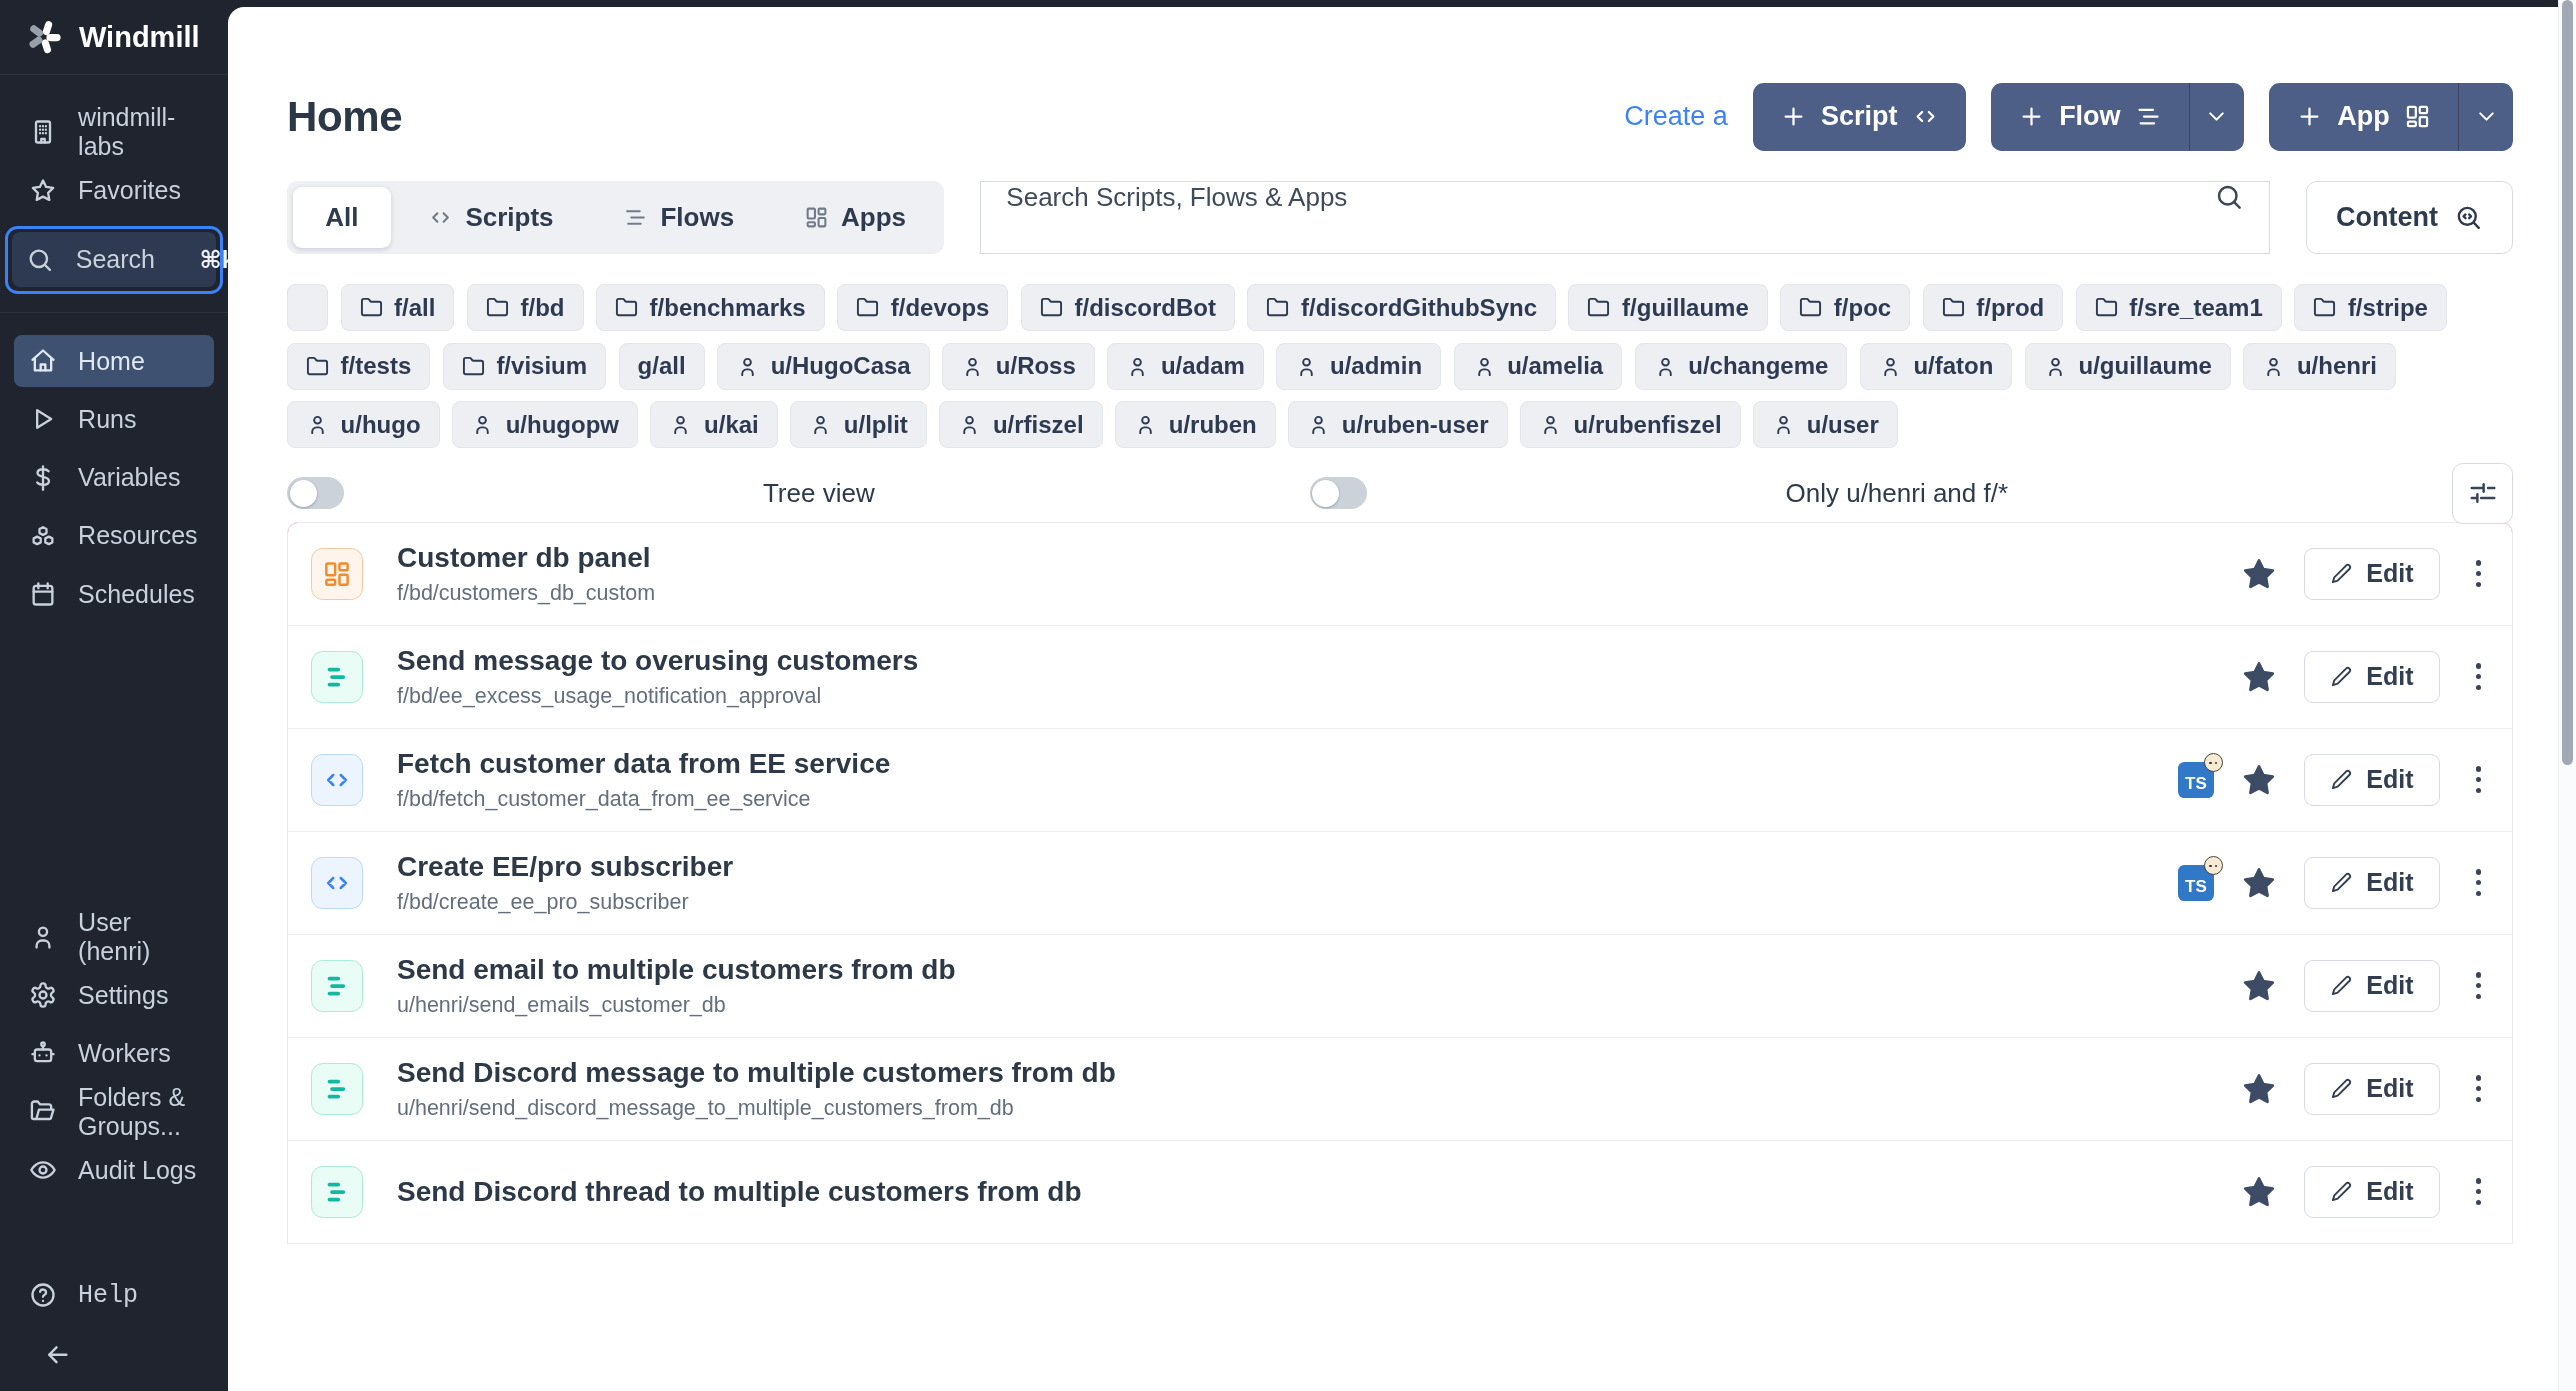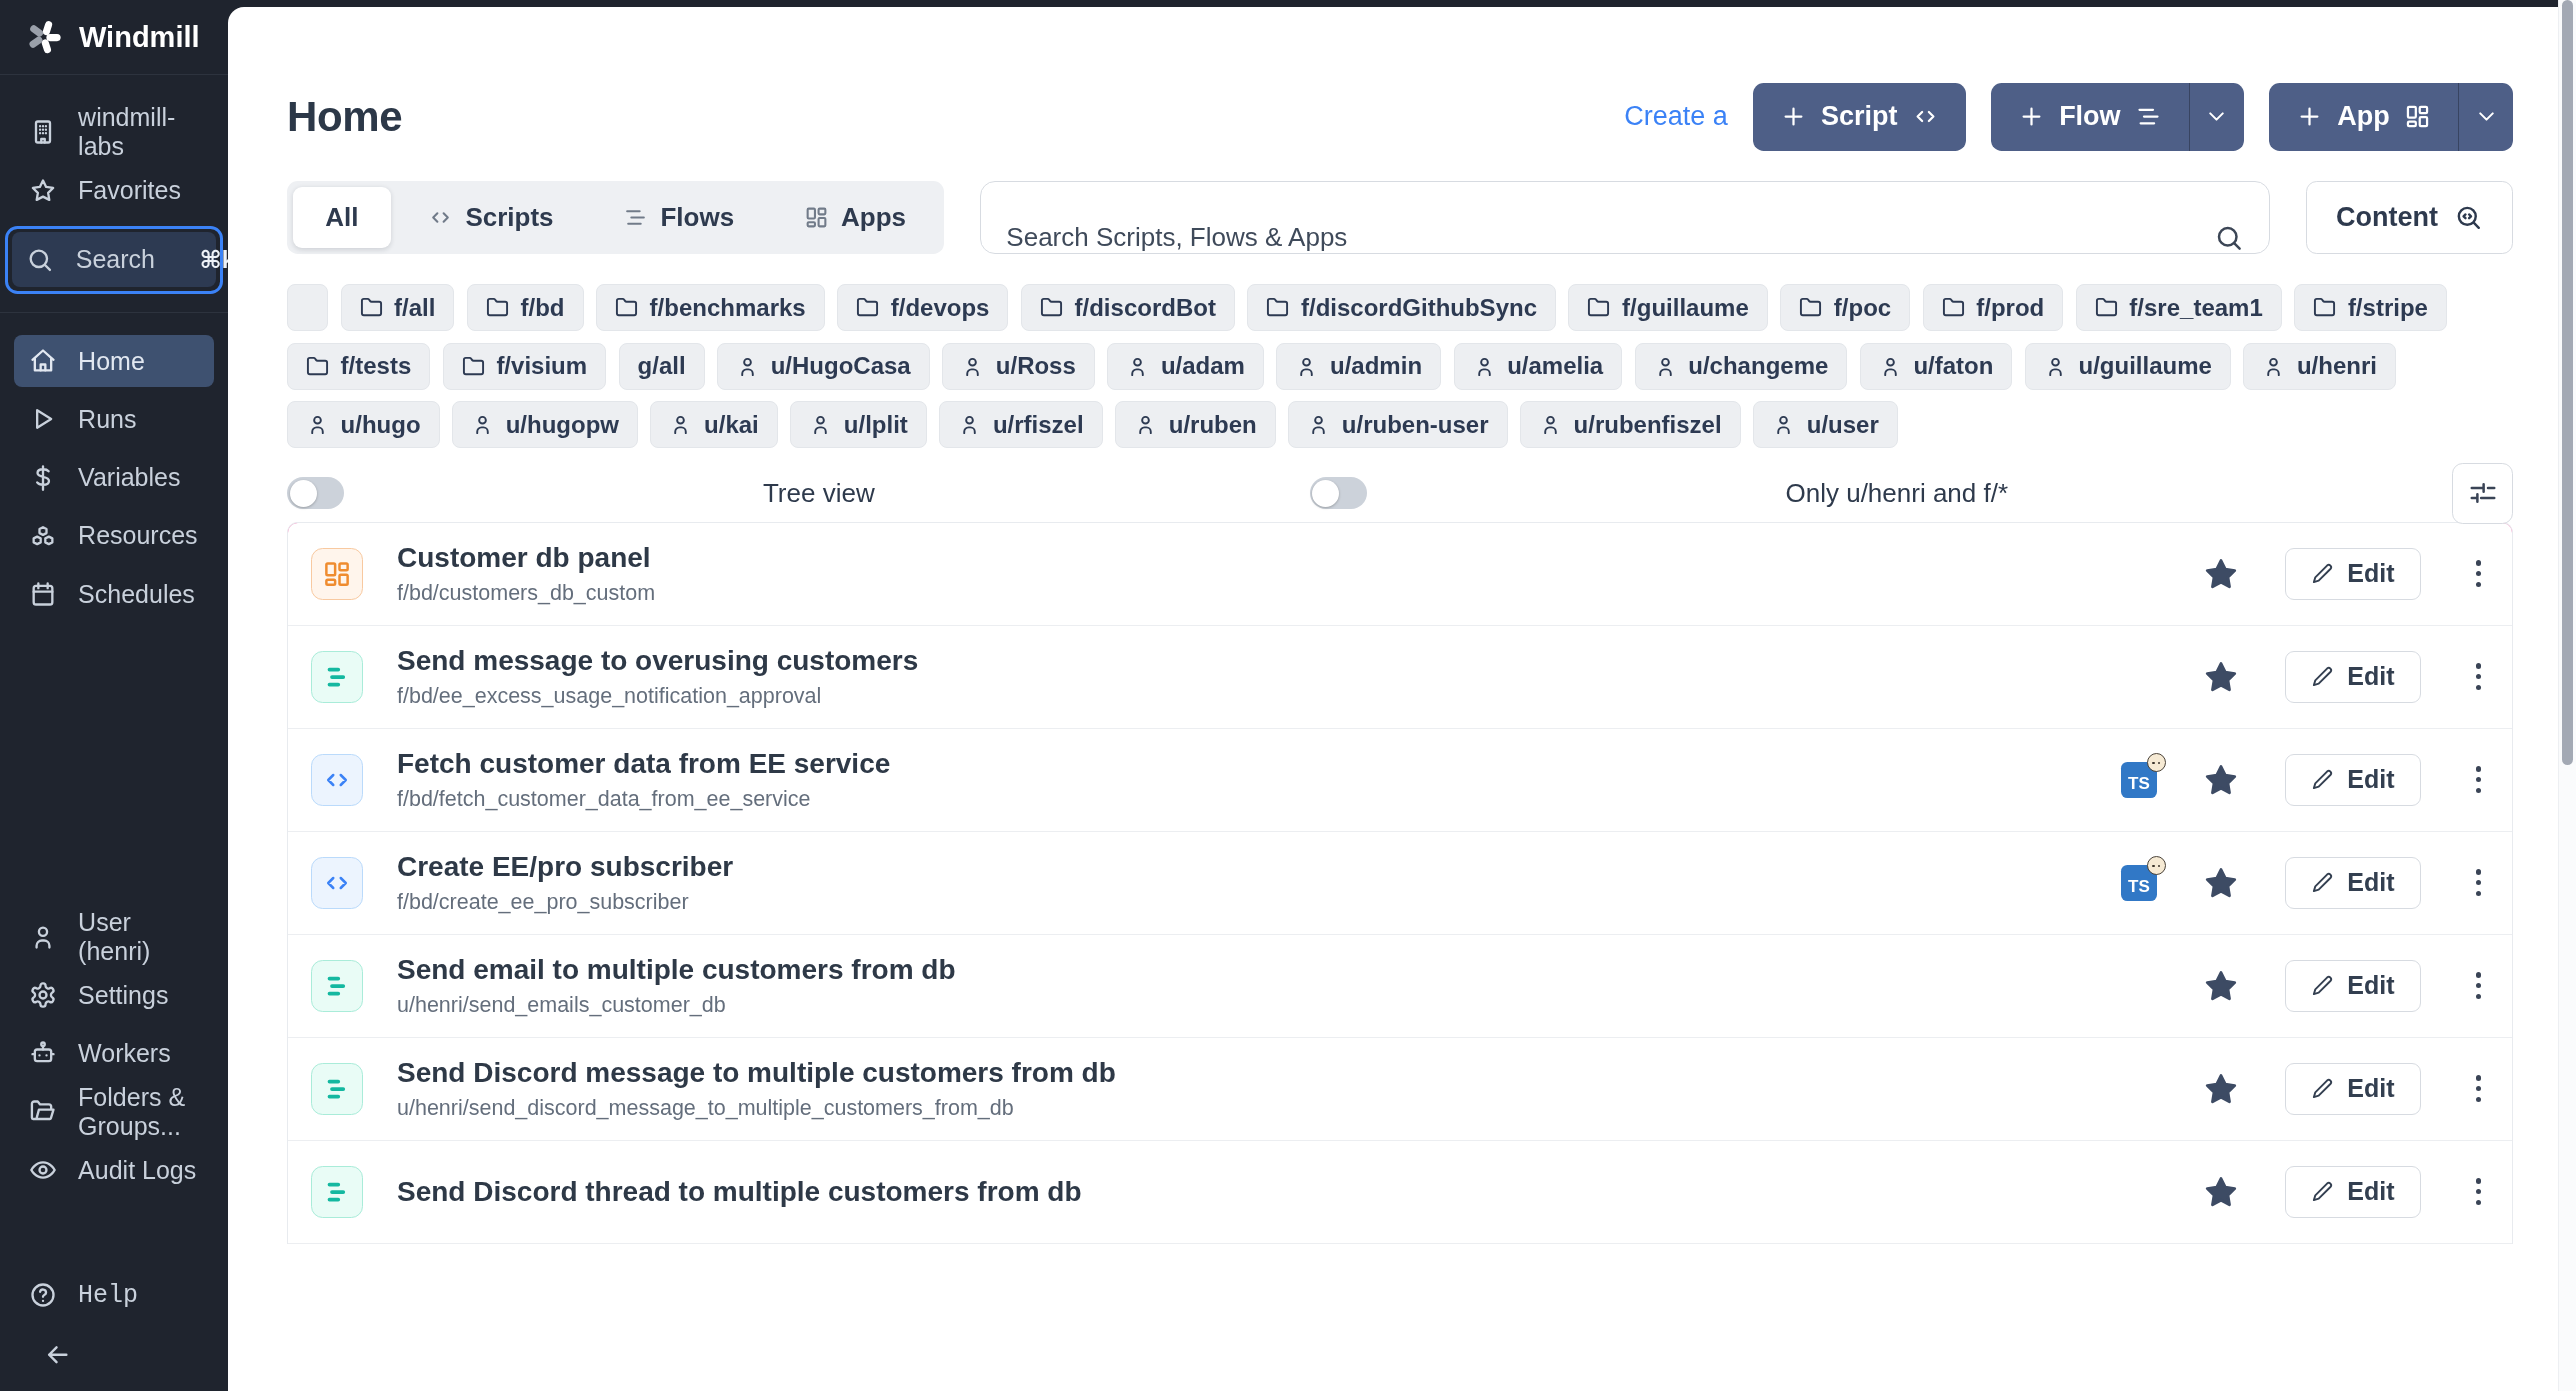--- a/index.html
+++ b/index.html
@@ -56,21 +56,21 @@
   .tab svg { width:29.5px; height:29.5px; }
   .tab.active::after { content:""; position:absolute; left:-23px; right:-23px; bottom:-2.7px; height:5.4px; background:#3a4559; }
 
   
   .filter-bar { margin-top:27px; display:flex; align-items:center; gap:36px; }
   .segmented { background:#eef0f3; border-radius:10.7px; padding:6.3px; display:flex; gap:5.4px; height:73px; flex:none; }
   .seg-item { display:flex; align-items:center; gap:12.5px; padding:0 32px; border-radius:9px;
               font-size:26px; font-weight:700; color:#2e3a4e; cursor:pointer; }
   .seg-item svg { width:25px; height:25px; color:#717b89; }
   .seg-item.active { background:#fff; box-shadow:0 1.8px 5.4px rgba(20,28,45,.14); }
-  .search-box { flex:1; height:73px; border:1.8px solid #d7dbe1; border-radius:15px; display:flex; align-items:flex-end;
+  .search-box { flex:1; height:73px; border:1.8px solid #d7dbe1; border-radius:0; display:flex; align-items:flex-start;
                 padding:0 25px; background:#fff; }
   .search-box input { border:none; outline:none; flex:1; font-size:26px; color:#3c4656; font-family:inherit; background:transparent; }
   .search-box input::placeholder { color:#3f4a5a; opacity:1; }
   .search-box svg { width:30px; height:30px; color:#3c4656; }
   .content-btn { height:73px; border:1.8px solid #d7dbe1; border-radius:10.7px; background:#fff; padding:0 29px;
                  display:flex; align-items:center; gap:16px; font-size:27px; font-weight:700; color:#2e3a4e; cursor:pointer; flex:none; }
   .content-btn svg { width:29px; height:29px; }
 
   
   .chips { margin-top:30px; display:flex; flex-direction:column; gap:11.6px; }
@@ -98,21 +98,21 @@
   .row { height:103px; display:flex; align-items:center; padding:0 23px; border-bottom:1.8px solid #eceef1; background:#fff; cursor:pointer; }
   .row-icon { width:52px; height:52px; border-radius:11.6px; border:1.8px solid; display:grid; place-items:center; margin-right:34px; flex:none; }
   .row-icon svg { width:30px; height:30px; display:none; }
   .row.t-app    .row-icon { background:#fff5ec; border-color:#f8c9a0; color:#ef8c2f; }
   .row.t-flow   .row-icon { background:#e9fcf6; border-color:#a9ecd9; color:#14b8a0; }
   .row.t-script .row-icon { background:#ecf4fe; border-color:#badafb; color:#3b82f6; }
   .row.t-app .g-app, .row.t-flow .g-flow, .row.t-script .g-script { display:block; }
   .row-text { flex:1; min-width:0; }
   .row-title { font-size:28px; font-weight:700; color:#2e3947; }
   .row-path { font-size:21.5px; color:#646e7c; margin-top:7.2px; }
-  .row-right { display:flex; align-items:center; gap:47px;justify-content:center; }
+  .row-right { display:flex; align-items:center; gap:28px;justify-content:center; }
   .ts-badge { position:relative; width:36px; height:36px; background:#3178c6; border-radius:6.3px; color:#fff;
               font-size:17px; font-weight:700; display:flex; align-items:flex-end; justify-content:center; padding-bottom:3.6px; }
   .bun { position:absolute; top:-9px; right:-9px; width:19px; height:19px; border-radius:50%;
          background:#f6ead4; border:1.3px solid #4a4238; }
   .bun i { position:absolute; top:8px; width:2.7px; height:2.7px; border-radius:50%; background:#3a332b; }
   .bun i:first-child { left:4.5px; } .bun i:last-child { right:4.5px; }
   .star-btn { width:34px; height:34px; cursor:pointer; }
   .star-btn svg { width:34px; height:34px; fill:#3d4b64; stroke:#3d4b64; }
   .edit-btn { height:52px; border:1.8px solid #d7dbe1; border-radius:9px; background:#fff; padding:0 25px;
               display:flex; align-items:center; gap:13.4px; font-size:25px; font-weight:700; color:#333f50;

